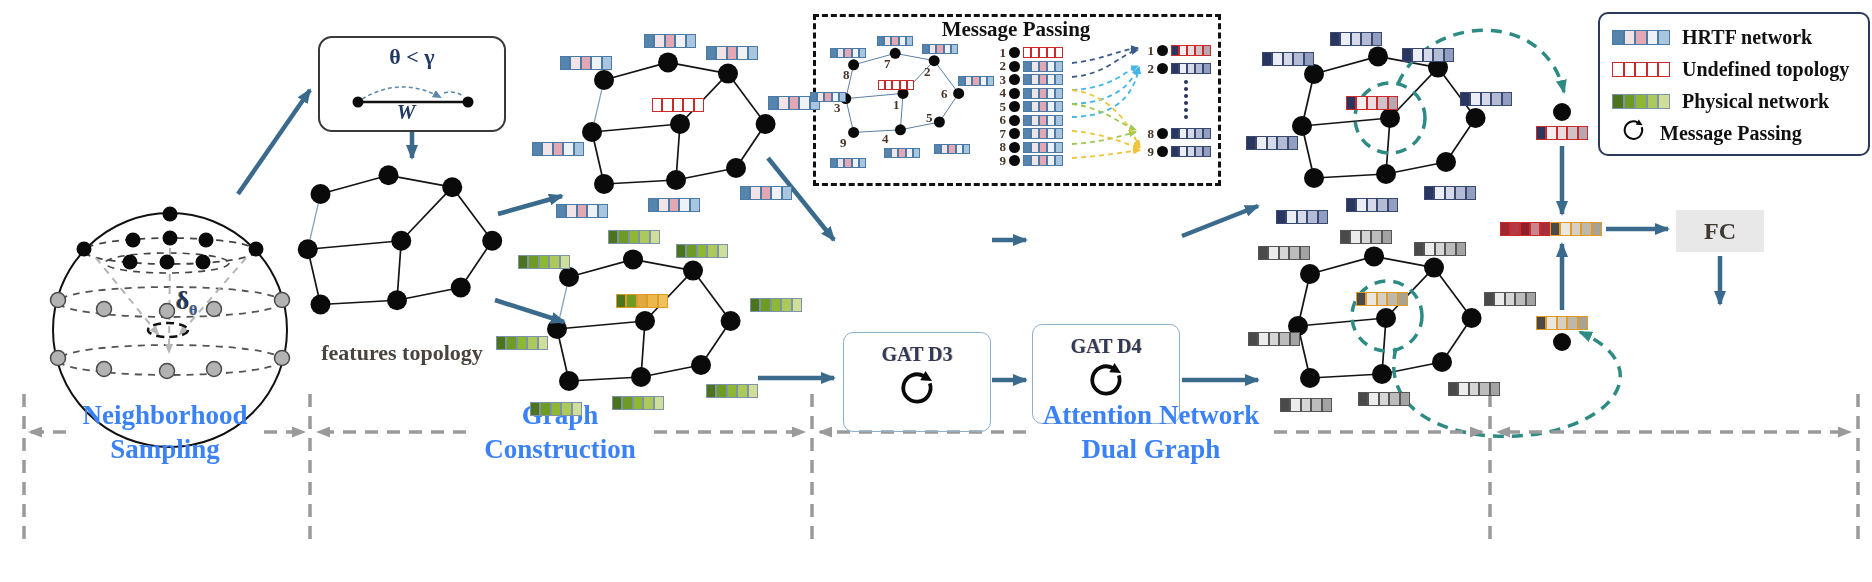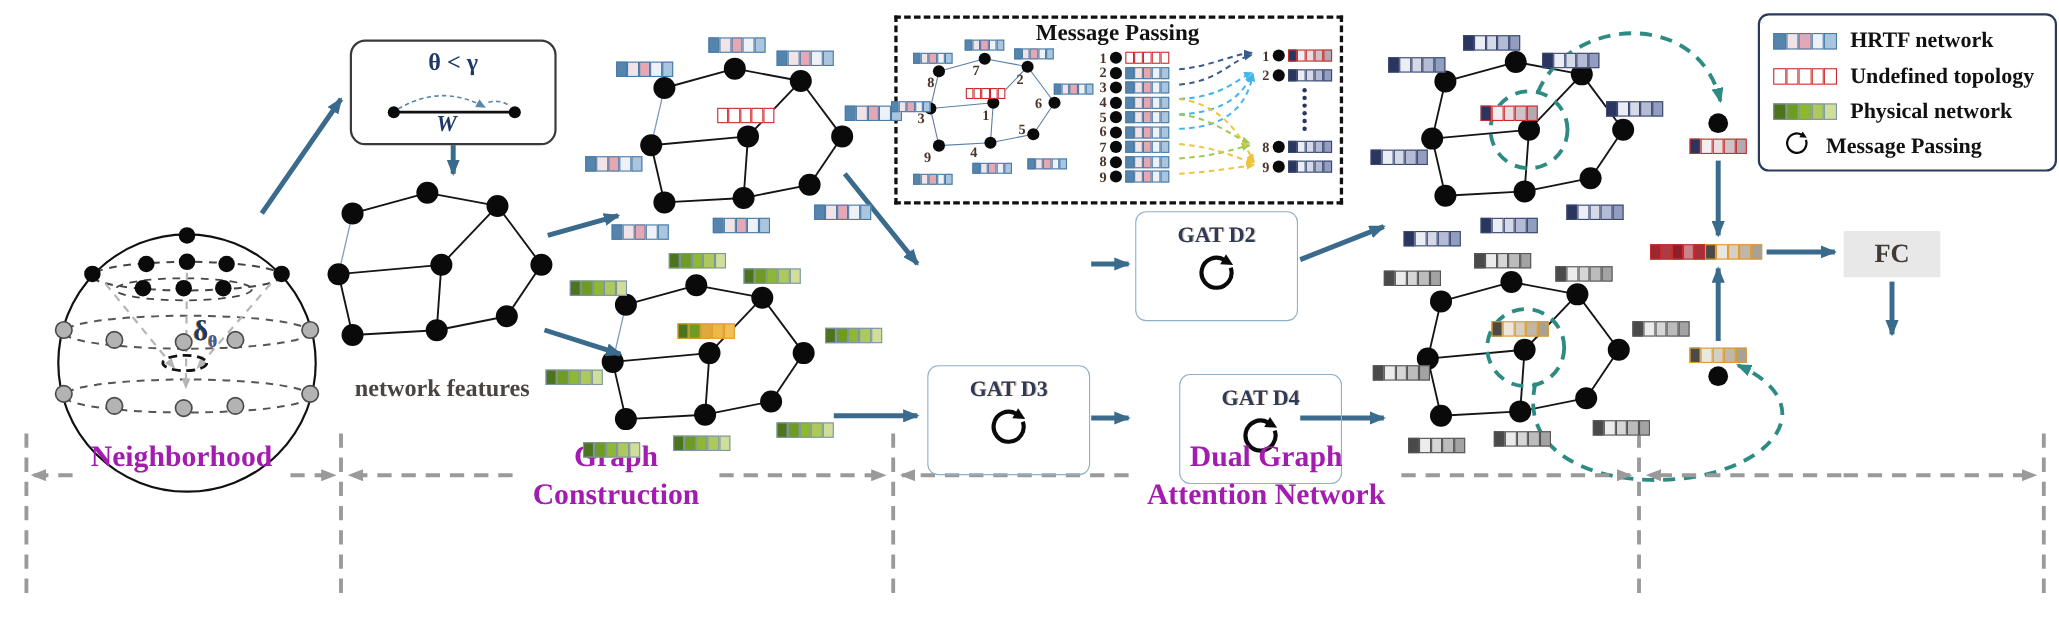--- a/index.html
+++ b/index.html
@@ -24,21 +24,21 @@
   .gatbox .gatlabel{font-size:20px;font-weight:bold;color:#2e3a59;margin-top:10px;
           text-shadow:1px 0 0 rgba(150,95,40,.4);}
   .anglebox{position:absolute;left:318px;top:36px;width:184px;height:92px;border:2px solid #3a3a3a;
           border-radius:14px;background:transparent;}
   .msgbox{position:absolute;left:813px;top:14px;width:402px;height:166px;border:3px dashed #111;
           background:transparent;}
   .legendbox{position:absolute;left:1598px;top:12px;width:268px;height:140px;border:2.5px solid #2b3a5c;
           border-radius:10px;background:transparent;}
   .fcbox{position:absolute;left:1676px;top:210px;width:88px;height:42px;background:#e8e8e8;
          display:flex;align-items:center;justify-content:center;font-size:24px;font-weight:bold;color:#3f3a33;}
-  .stagelabel{font-size:27px;line-height:34px;color:#a21caf;}
+  .stagelabel{font-size:27px;line-height:34px;color:#3b82f6;}
   sub{font-size:60%;}
 </style>
 </head>
 <body>
 
 <div id="stage">
 
 <svg id="diagram-svg" width="1872" height="582">
   <defs>
     <marker id="mSteel" markerUnits="userSpaceOnUse" markerWidth="15" markerHeight="12" refX="13" refY="6" orient="auto">
@@ -310,61 +310,55 @@
     <line x1="1274" y1="432" x2="1482" y2="432" marker-end="url(#mStage)"></line>
     <line x1="1674" y1="432" x2="1498" y2="432" marker-end="url(#mStage)"></line>
     <line x1="1676" y1="432" x2="1850" y2="432" marker-end="url(#mStage)"></line>
   </g>
 </svg>
 
 <div class="anglebox"></div>
 <div class="msgbox"></div>
 <div class="legendbox"></div>
 
-<div class="gatbox" style="left:1032px;top:192px;">
-  <div class="gatlabel">GAT D2</div>
-  <svg width="44" height="42" viewBox="0 0 40 40">
-    <path d="M32.2,16.6 A13,13 0 1 1 26.5,9.7" fill="none" stroke="#0a0a0a" stroke-width="3.6"></path>
-    <polygon points="-1,-5 9,0 -1,5" fill="#0a0a0a" transform="translate(26.5,9.7) rotate(30)"></polygon>
-      </svg>
-</div>
 <div class="gatbox" style="left:843px;top:332px;">
   <div class="gatlabel">GAT D3</div>
   <svg width="44" height="42" viewBox="0 0 40 40">
     <path d="M32.2,16.6 A13,13 0 1 1 26.5,9.7" fill="none" stroke="#0a0a0a" stroke-width="3.6"></path>
     <polygon points="-1,-5 9,0 -1,5" fill="#0a0a0a" transform="translate(26.5,9.7) rotate(30)"></polygon>
       </svg>
 </div>
-<div class="gatbox" style="left:1032px;top:340px;margin-left:40px;">
+<div class="gatbox" style="left:1032px;top:324px;">
   <div class="gatlabel">GAT D4</div>
   <svg width="44" height="42" viewBox="0 0 40 40">
     <path d="M32.2,16.6 A13,13 0 1 1 26.5,9.7" fill="none" stroke="#0a0a0a" stroke-width="3.6"></path>
     <polygon points="-1,-5 9,0 -1,5" fill="#0a0a0a" transform="translate(26.5,9.7) rotate(30)"></polygon>
       </svg>
 </div>
 
 <div class="fcbox">
       <span>FC</span>
     </div>
 
 <div class="txt" style="left:176px;top:286px;font-size:26px;color:#173a6b;text-shadow:-1px 0 0 #c87d2f;"><span>δ</span><sub style="color:#2a5db0;">θ</sub></div>
 <div class="txt center" style="left:412px;top:44px;font-size:22px;color:#1f3864;">θ &lt; γ</div>
 <div class="txt center" style="left:406px;top:100px;font-size:21px;font-style:italic;color:#1f3864;">W</div>
-<div class="txt center" style="left:402px;top:340px;font-size:22px;color:#4a4440;">network features</div>
+<div class="txt center" style="left:402px;top:340px;font-size:22px;color:#4a4440;">features topology</div>
 <div class="txt center" style="left:1016px;top:17px;font-size:21px;color:#111;">Message Passing</div>
 <div class="txt center stagelabel" style="left:165px;top:398px;">
   <div>Neighborhood</div>
+      <div>Sampling</div>
 </div>
 <div class="txt center stagelabel" style="left:560px;top:398px;">
   <div>Graph</div>
       <div>Construction</div>
 </div>
 <div class="txt center stagelabel" style="left:1151px;top:398px;">
-  <div>Dual Graph</div>
-      <div>Attention Network</div>
+  <div>Attention Network</div>
+      <div>Dual Graph</div>
 </div>
 
 <div class="bar md" style="left:1612px;top:30px;">
       <span class="cell" style="background: rgb(85, 133, 173); border-color: rgb(74, 123, 166);"></span>
       <span class="cell" style="background: rgb(242, 228, 230); border-color: rgb(74, 123, 166);"></span>
       <span class="cell" style="background: rgb(227, 168, 180); border-color: rgb(74, 123, 166);"></span>
       <span class="cell" style="background: rgb(238, 242, 247); border-color: rgb(74, 123, 166);"></span>
       <span class="cell" style="background: rgb(169, 198, 222); border-color: rgb(74, 123, 166);"></span>
     </div>
 <div class="bar md" style="left:1612px;top:62px;">

